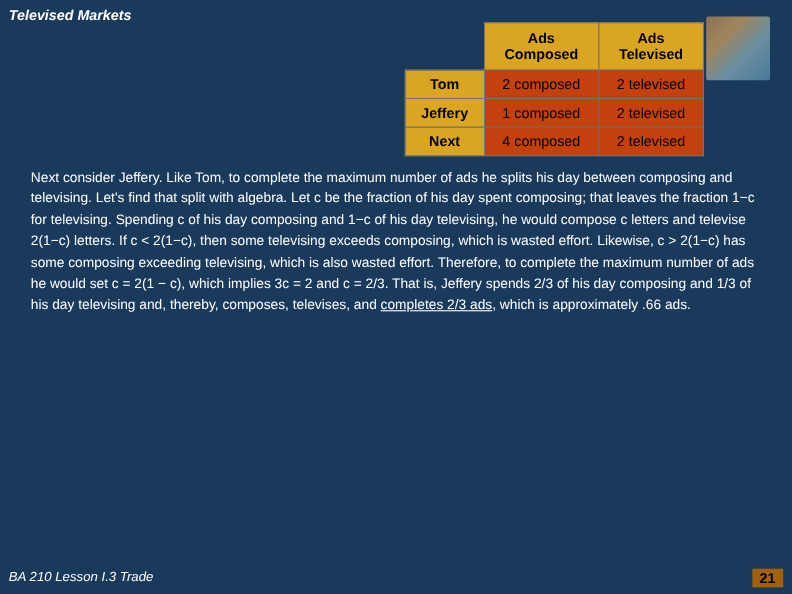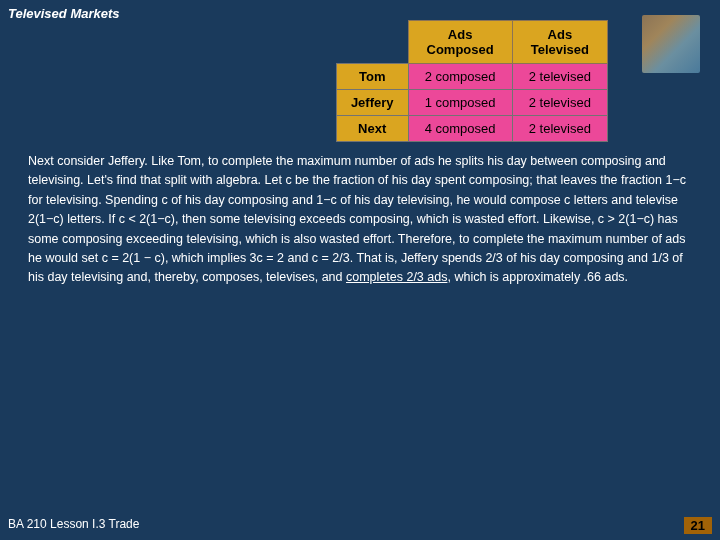--- a/index.html
+++ b/index.html
@@ -36,21 +36,21 @@
     .photo-placeholder {
       width: 58px;
       height: 58px;
       background: linear-gradient(135deg, #8B7355 0%, #A0855A 30%, #6B8FA0 60%, #4A7A9B 100%);
       border-radius: 2px;
       position: absolute;
       right: 0;
       top: -10px;
     }
     .table-container {
-      margin-right: 92px;
+      margin-right: 60px;
       margin-top: -5px;
     }
     table {
       border-collapse: collapse;
       font-size: 13px;
     }
     table thead tr th {
       background-color: #DAA520;
       color: black;
       font-weight: bold;
@@ -63,21 +63,21 @@
       padding: 5px 14px;
       text-align: center;
     }
     table tbody tr td.row-header {
       background-color: #DAA520;
       color: black;
       font-weight: bold;
       text-align: center;
     }
     table tbody tr td.data-cell {
-      background-color: #ec4899;
+      background-color: #c2410c;
       color: black;
       text-align: center;
     }
     .main-text {
       font-size: 12.5px;
       color: white;
       line-height: 1.55;
       text-align: left;
       padding: 6px 8px 4px 8px;
       width: 100%;
@@ -91,20 +91,21 @@
       bottom: 6px;
       left: 0;
       right: 0;
       display: flex;
       justify-content: space-between;
       padding: 0 8px;
       font-size: 12px;
     }
     .footer-left {
       color: white;
+      font-style: italic;
     }
     .footer-right {
       background-color: #a16207;
       color: black;
       padding: 1px 7px;
       font-weight: bold;
       font-size: 13px;
     }
   </style>
 </head>

